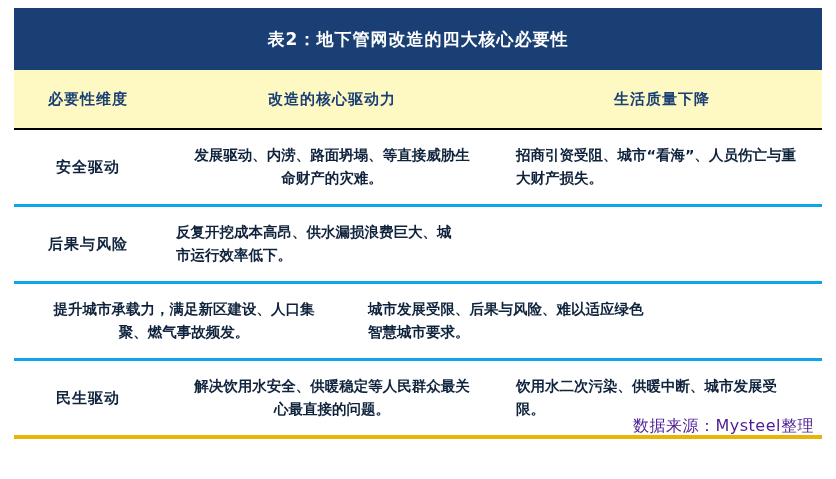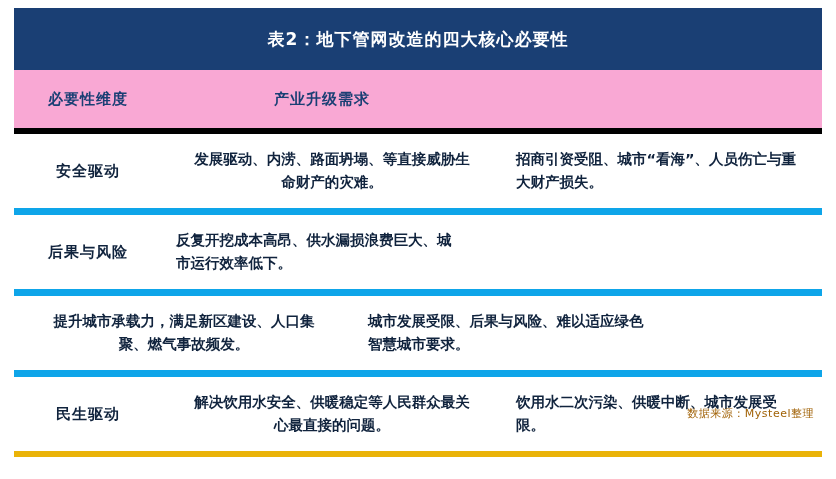--- a/index.html
+++ b/index.html
@@ -34,47 +34,47 @@
     height: 62px;
     display: flex;
     align-items: center;
     justify-content: center;
     font-size: 17px;
     font-weight: bold;
     letter-spacing: 1px;
   }
 
   .head-row {
-    background: #f9a8d4;
+    background: #fef9c3;
     display: flex;
     height: 58px;
     align-items: center;
-    border-bottom: 6px solid #000000;
+    border-bottom: 2px solid #000000;
   }
 
   .head-cell {
     color: #1a3f74;
     font-weight: bold;
     font-size: 15px;
     text-align: center;
     letter-spacing: 1px;
   }
 
   .col-a { width: 148px; flex: 0 0 148px; }
   .col-b { width: 340px; flex: 0 0 340px; }
   .col-c { width: 320px; flex: 0 0 320px; }
 
   .data-row {
     display: flex;
     min-height: 74px;
-    border-bottom: 7px solid #0ea5e9;
+    border-bottom: 3px solid #0ea5e9;
     align-items: center;
   }
   .data-row.last {
-    border-bottom: 6px solid #eab308;
+    border-bottom: 4px solid #eab308;
     align-items: center;
   }
 
   .cell-dim {
     font-size: 15px;
     font-weight: bold;
     color: #10233d;
     text-align: center;
     letter-spacing: 1px;
   }
@@ -97,40 +97,41 @@
 
   .cell-risk {
     padding-left: 14px;
     padding-right: 22px;
     text-align: left;
   }
 
   .source {
     position: absolute;
     right: 22px;
-    bottom: 26px;
-    font-size: 11px;
-    color: #a16207;
+    bottom: 10px;
+    font-size: 16px;
+    color: #4c1d95;
     letter-spacing: 0.5px;
   }
 </style>
 </head>
 <body>
 
 <div class="sheet">
 
   <div class="table-wrap">
 
     <div class="title-bar">
       <span>表2：地下管网改造的四大核心必要性</span>
     </div>
 
     <div class="head-row">
       <div class="head-cell col-a">必要性维度</div>
-      <div class="head-cell col-c">产业升级需求</div>
+      <div class="head-cell col-b">改造的核心驱动力</div>
+      <div class="head-cell col-c">生活质量下降</div>
     </div>
 
     <div class="data-row">
       <div class="cell-dim col-a">安全驱动</div>
       <div class="cell-text cell-driver col-b">发展驱动、内涝、路面坍塌、等直接威胁生命财产的灾难。</div>
       <div class="cell-text cell-risk col-c">招商引资受阻、城市“看海”、人员伤亡与重大财产损失。</div>
     </div>
 
     <div class="data-row">
       <div class="cell-dim col-a">后果与风险</div>

